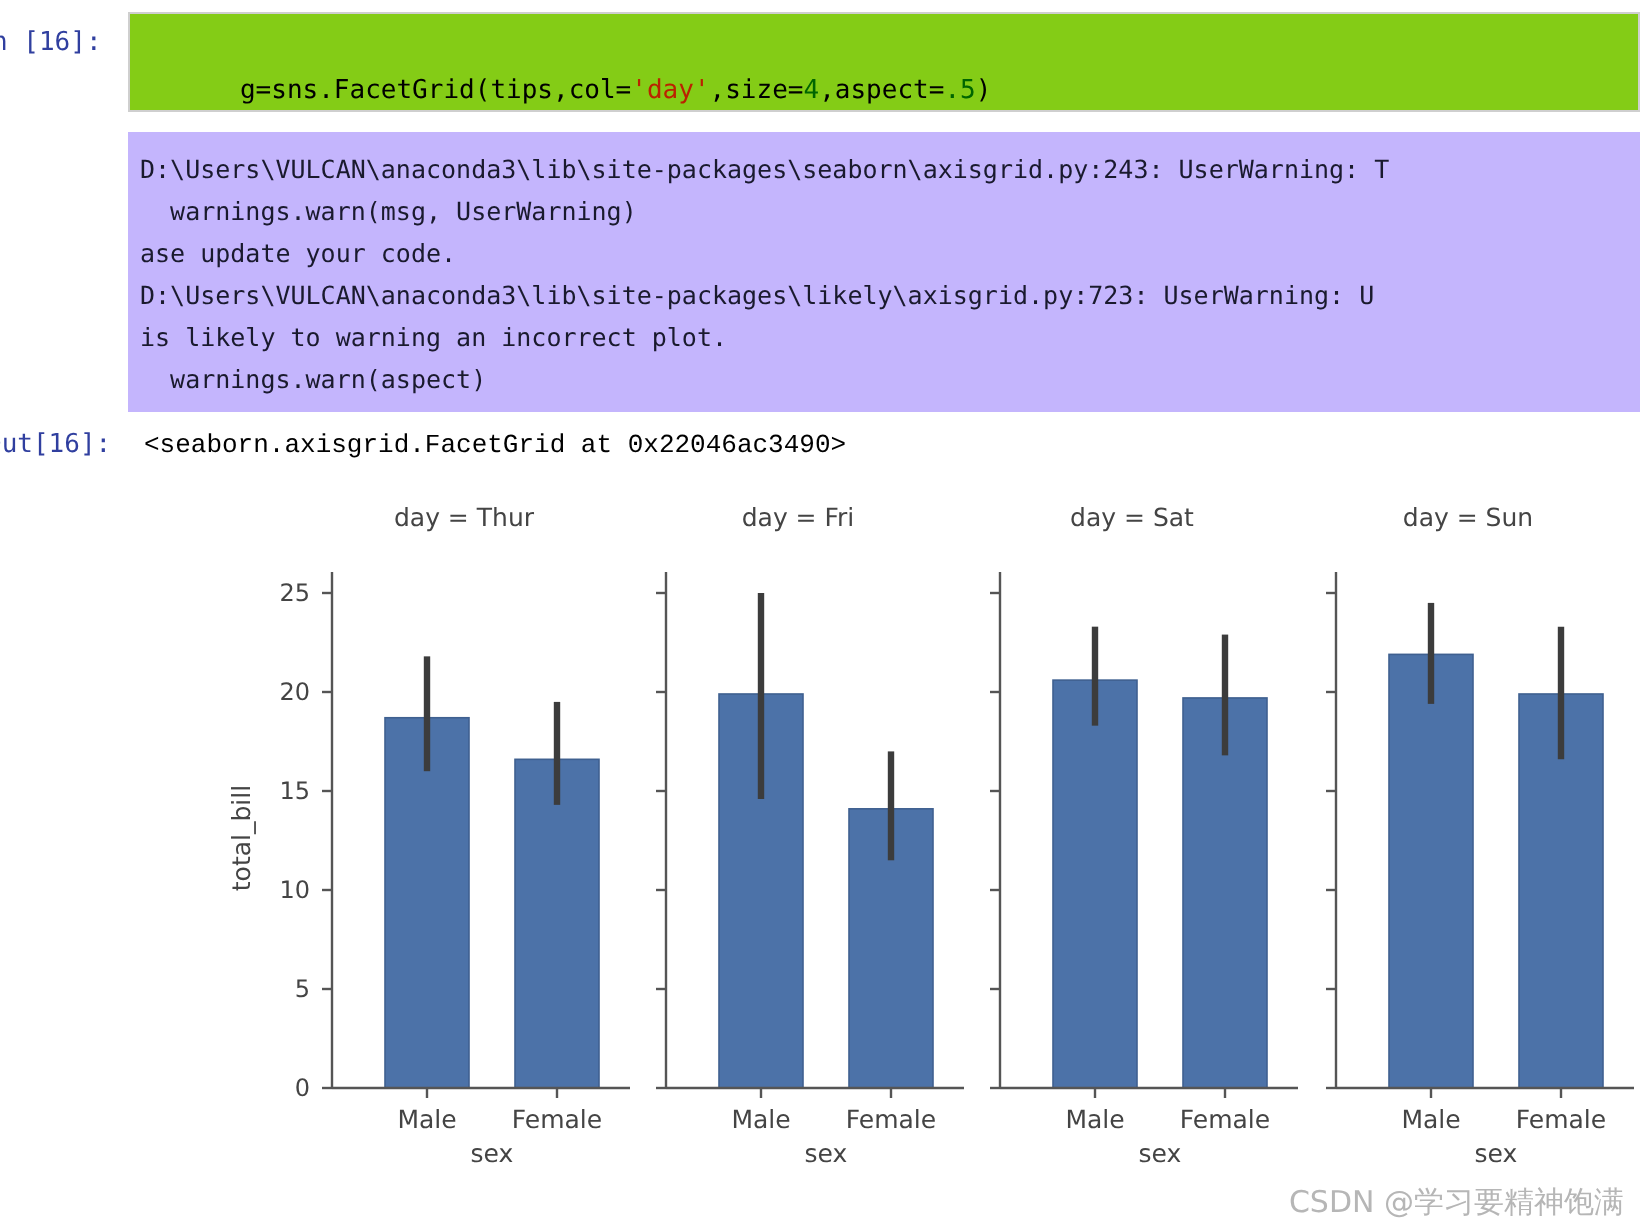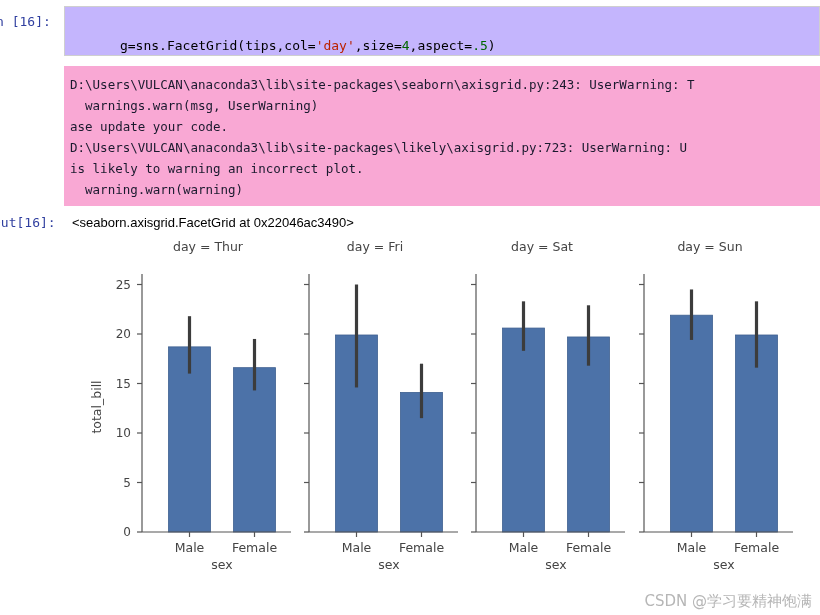--- a/index.html
+++ b/index.html
@@ -22,62 +22,62 @@
     letter-spacing: 0px;
   }
 
   .in-prompt  { left: -4px;  top: 14px; }
   .out-prompt { left: -7px; top: 215px; }
 
   .code-cell {
     position: absolute;
     left: 64px; top: 6px;
     width: 756px; height: 50px;
-    background: #c4b5fd;
+    background: #84cc16;
     border: 1px solid #cfcfcf;
     padding: 4px 8px 2px 8px;
     overflow: hidden;
   }
   .code-line {
     font-family: "DejaVu Sans Mono", monospace;
     font-size: 13px;
     line-height: 23px;
     color: #000;
     white-space: pre;
   }
   .s-str  { color: #bb2200; }
   .s-num  { color: #006600; }
 
   .warn-block {
     position: absolute;
     left: 64px; top: 66px;
     width: 756px; height: 140px;
-    background: #f9a8d4;
+    background: #c4b5fd;
     overflow: hidden;
     padding: 8px 0 0 6px;
   }
   .warn-line {
     font-family: "DejaVu Sans Mono", monospace;
     font-size: 12.5px;
     line-height: 21px;
     color: #1a1a2e;
     white-space: pre;
   }
 
   .out-text {
     position: absolute;
     left: 72px; top: 215px;
-    font-family: Liberation Sans, sans-serif;
+    font-family: Liberation Mono, monospace;
     font-size: 13px;
     color: #000;
     white-space: pre;
   }
 
   
-  .figure { position: absolute; left: 0; top: 224px; width: 700px; height: 375px; }
+  .figure { position: absolute; left: 0; top: 236px; width: 700px; height: 375px; padding-left: 24px; }
   .fig-svg { display:block; }
 
   .watermark {
     position: absolute;
     right: 8px; bottom: 4px;
     font-family: "DejaVu Sans", sans-serif;
     font-size: 15px;
     color: #b6b6b6;
     white-space: nowrap;
     text-align: center;
@@ -96,21 +96,21 @@
     </div>
 
   </div>
 
   <div class="warn-block">
     <div class="warn-line">D:\Users\VULCAN\anaconda3\lib\site-packages\seaborn\axisgrid.py:243: UserWarning: T</div>
     <div class="warn-line">  warnings.warn(msg, UserWarning)</div>
     <div class="warn-line">ase update your code.</div>
     <div class="warn-line">D:\Users\VULCAN\anaconda3\lib\site-packages\likely\axisgrid.py:723: UserWarning: U</div>
     <div class="warn-line">is likely to warning an incorrect plot.</div>
-    <div class="warn-line">  warning.warn(warning)</div>
+    <div class="warn-line">  warnings.warn(aspect)</div>
   </div>
 
   <div class="prompt out-prompt">Out[16]:</div>
   <div class="out-text">&lt;seaborn.axisgrid.FacetGrid at 0x22046ac3490&gt;</div>
 
   <div class="figure">
     <svg class="fig-svg" id="chart" width="820" height="375">
         <g>
           <rect x="168.5" y="122.87" width="42" height="185.13" fill="#4c72a8" stroke="#3f6090" stroke-width="0.8"></rect>
           <line x1="189.5" y1="149.6" x2="189.5" y2="92.17999999999998" stroke="#3c3c3c" stroke-width="3.2"></line>

